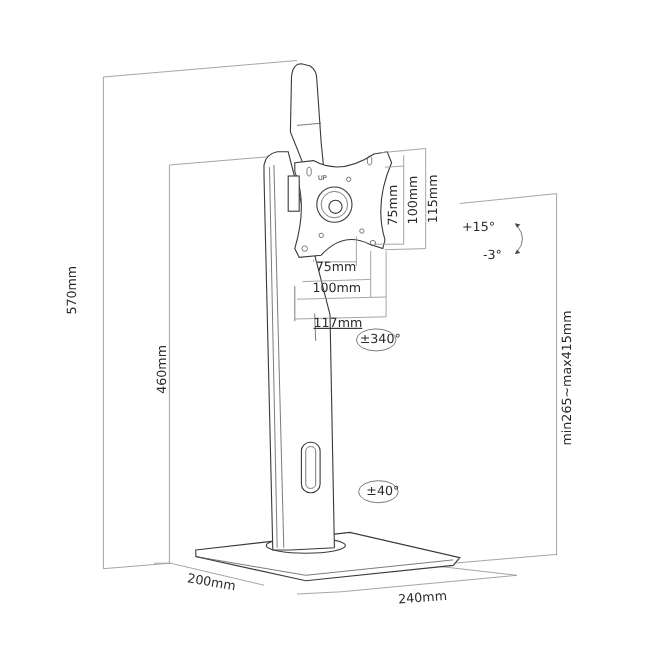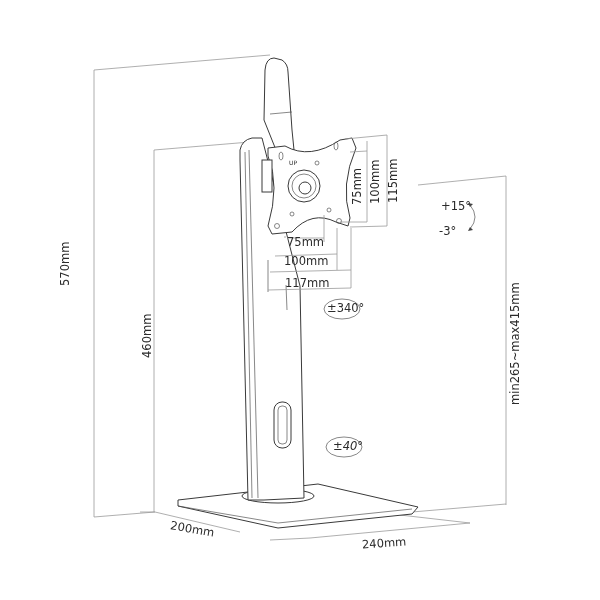--- a/index.html
+++ b/index.html
@@ -107,20 +107,20 @@
 </svg>
 
 <div class="lbl" style="left:60px;top:286px;transform:rotate(-90deg);transform-origin:left top;">570mm</div>
 <div class="lbl" style="left:142px;top:358px;transform:rotate(-90deg);transform-origin:left top;">460mm</div>
 <div class="lbl" style="left:510px;top:405px;transform:rotate(-90deg);transform-origin:left top;">min265~max415mm</div>
 <div class="lbl" style="left:352px;top:205px;transform:rotate(-90deg);transform-origin:left top;">75mm</div>
 <div class="lbl" style="left:370px;top:204px;transform:rotate(-90deg);transform-origin:left top;">100mm</div>
 <div class="lbl" style="left:388px;top:203px;transform:rotate(-90deg);transform-origin:left top;">115mm</div>
 <div class="lbl" style="left:287px;top:237px;">75mm</div>
 <div class="lbl" style="left:284px;top:256px;">100mm</div>
-<div class="lbl" style="left:285px;top:278px;">117mm</div>
+<div class="lbl" style="left:285px;top:288px;text-decoration:underline;">117mm</div>
 <div class="lbl" style="left:170px;top:524px;transform:rotate(10deg);">200mm</div>
 <div class="lbl" style="left:362px;top:538px;transform:rotate(-4deg);">240mm</div>
-<div class="lbl" style="left:441px;top:201px;">+15°</div>
+<div class="lbl" style="left:420px;top:201px;">+15°</div>
 <div class="lbl" style="left:439px;top:226px;">-3°</div>
 <div class="lbl" style="left:327px;top:303px;">±340°</div>
-<div class="lbl" style="left:333px;top:441px;font-style:italic;">±40°</div>
+<div class="lbl" style="left:333px;top:441px;">±40°</div>
 <div class="lbl" style="left:289px;top:160px;font-size:6px;">UP</div>
 
 </body></html>

